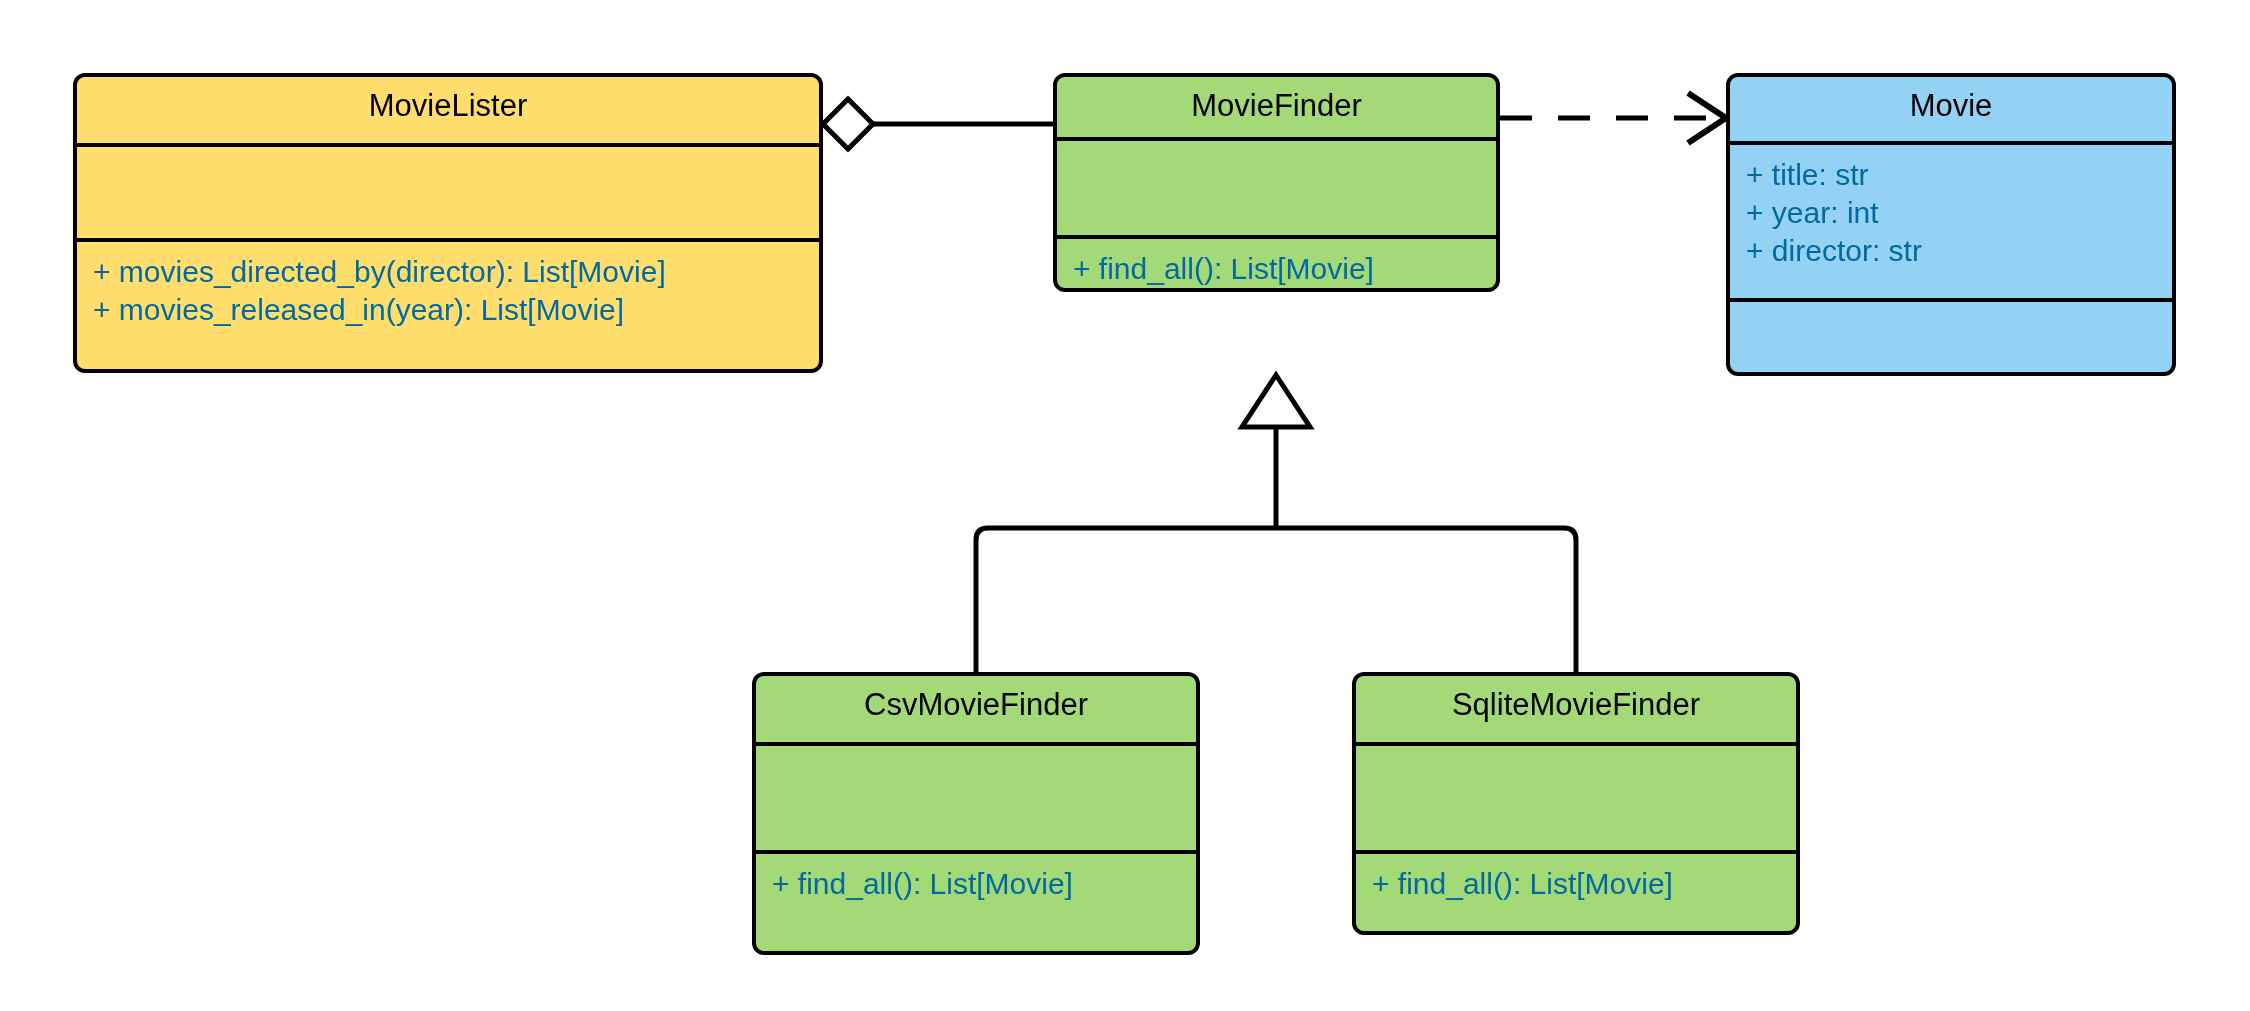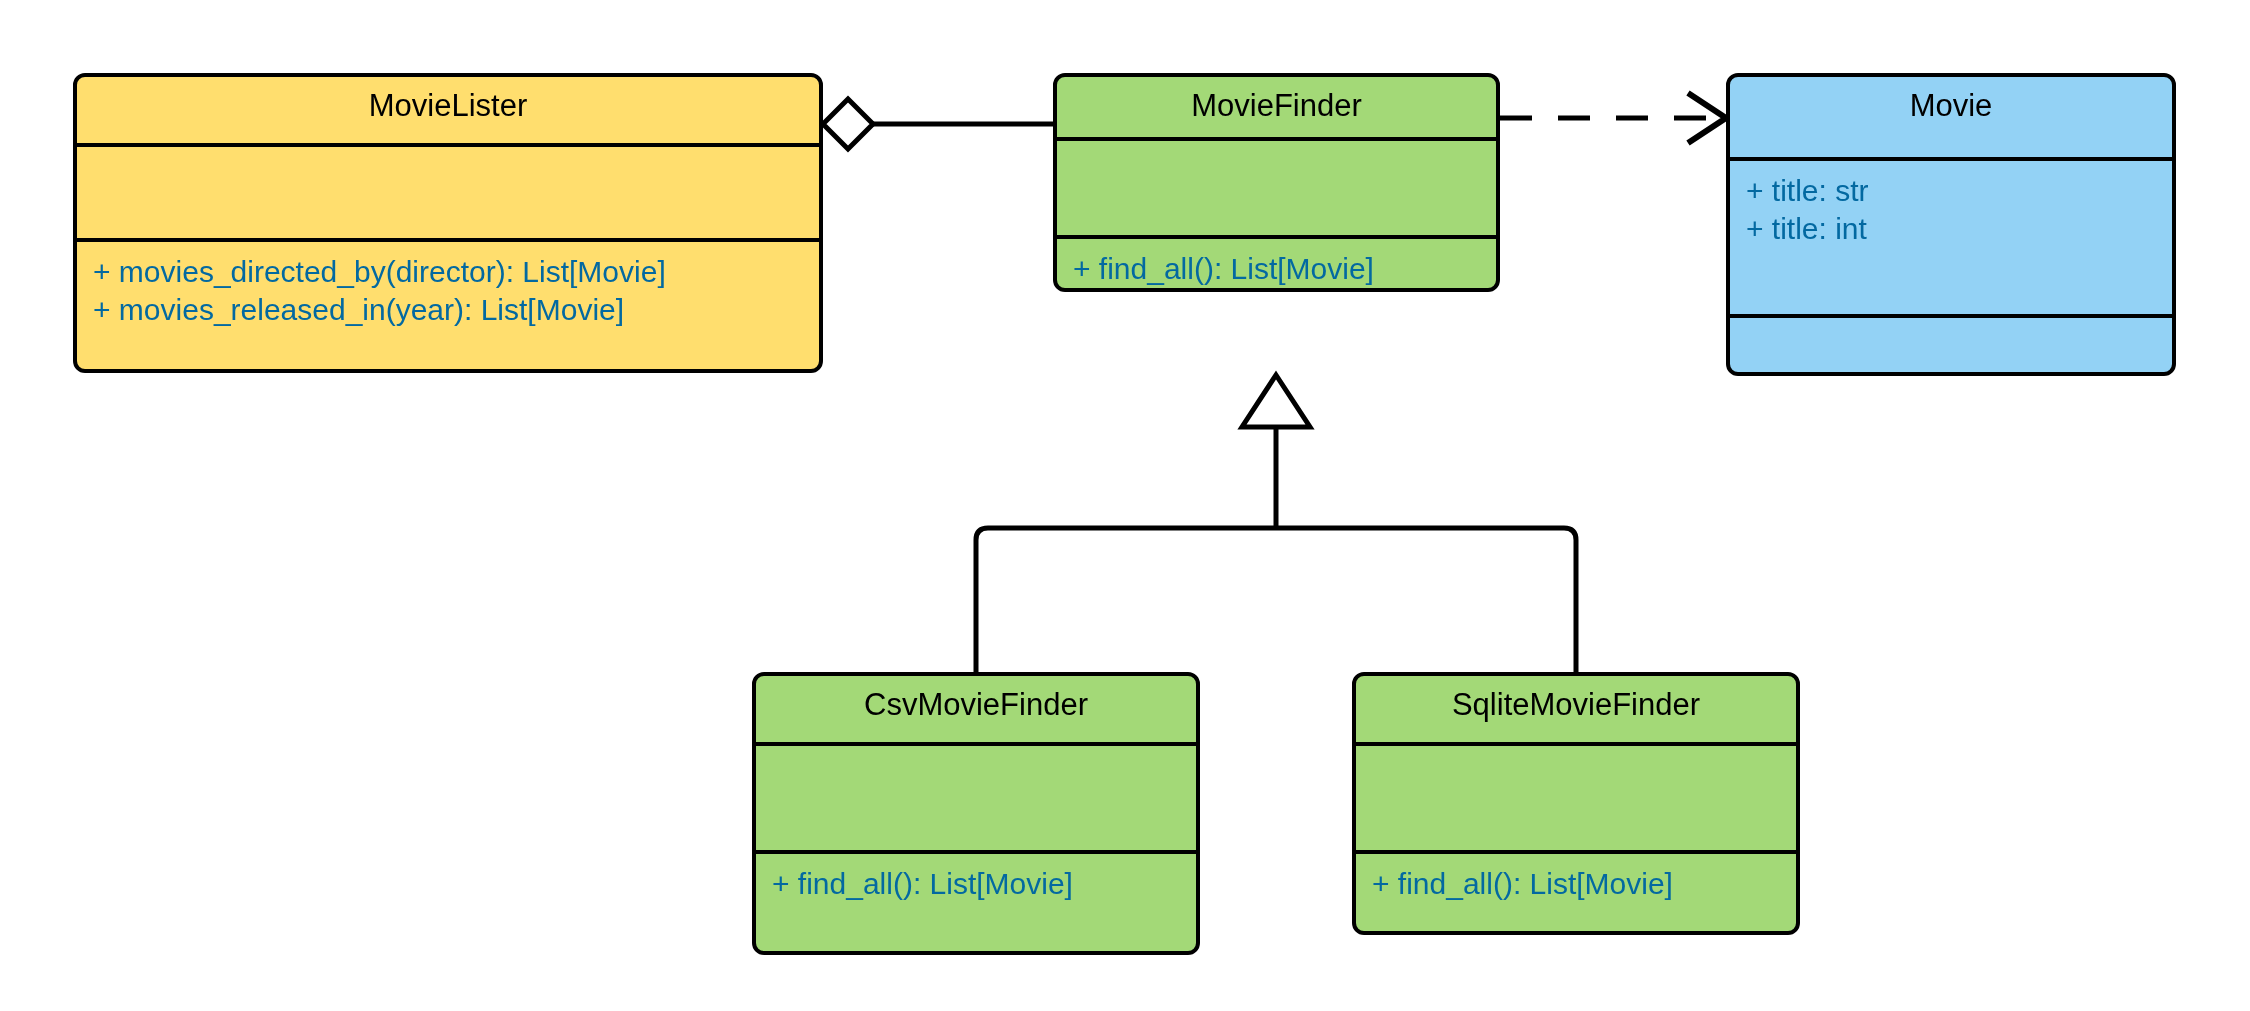--- a/index.html
+++ b/index.html
@@ -108,26 +108,27 @@
     <div class="compartment class-name-compartment" style="height:66px;">
       <div class="class-name">MovieFinder</div>
     </div>
     <div class="compartment divided attributes-compartment" style="height:109px;"></div>
     <div class="compartment divided members" style="flex:1;">
       <div class="member-line">+ find_all(): List[Movie]</div>
     </div>
   </div>
 
   <div class="uml-class fill-blue" style="left:1726px; top:73px; width:450px; height:303px;">
-    <div class="compartment class-name-compartment" style="height:80px;">
+    <div class="compartment class-name-compartment" style="height:64px;">
       <div class="class-name">Movie</div>
     </div>
     <div class="compartment divided members" style="height:157px;">
       <div class="member-line">+ title: str</div>
-      <div class="member-line">+ title: int</div>
+      <div class="member-line">+ year: int</div>
+      <div class="member-line">+ director: str</div>
     </div>
     <div class="compartment divided" style="flex:1;"></div>
   </div>
 
   <div class="uml-class fill-green" style="left:752px; top:672px; width:448px; height:283px;">
     <div class="compartment class-name-compartment" style="height:66px;">
       <div class="class-name">CsvMovieFinder</div>
     </div>
     <div class="compartment divided attributes-compartment" style="height:108px;"></div>
     <div class="compartment divided members" style="flex:1;">

